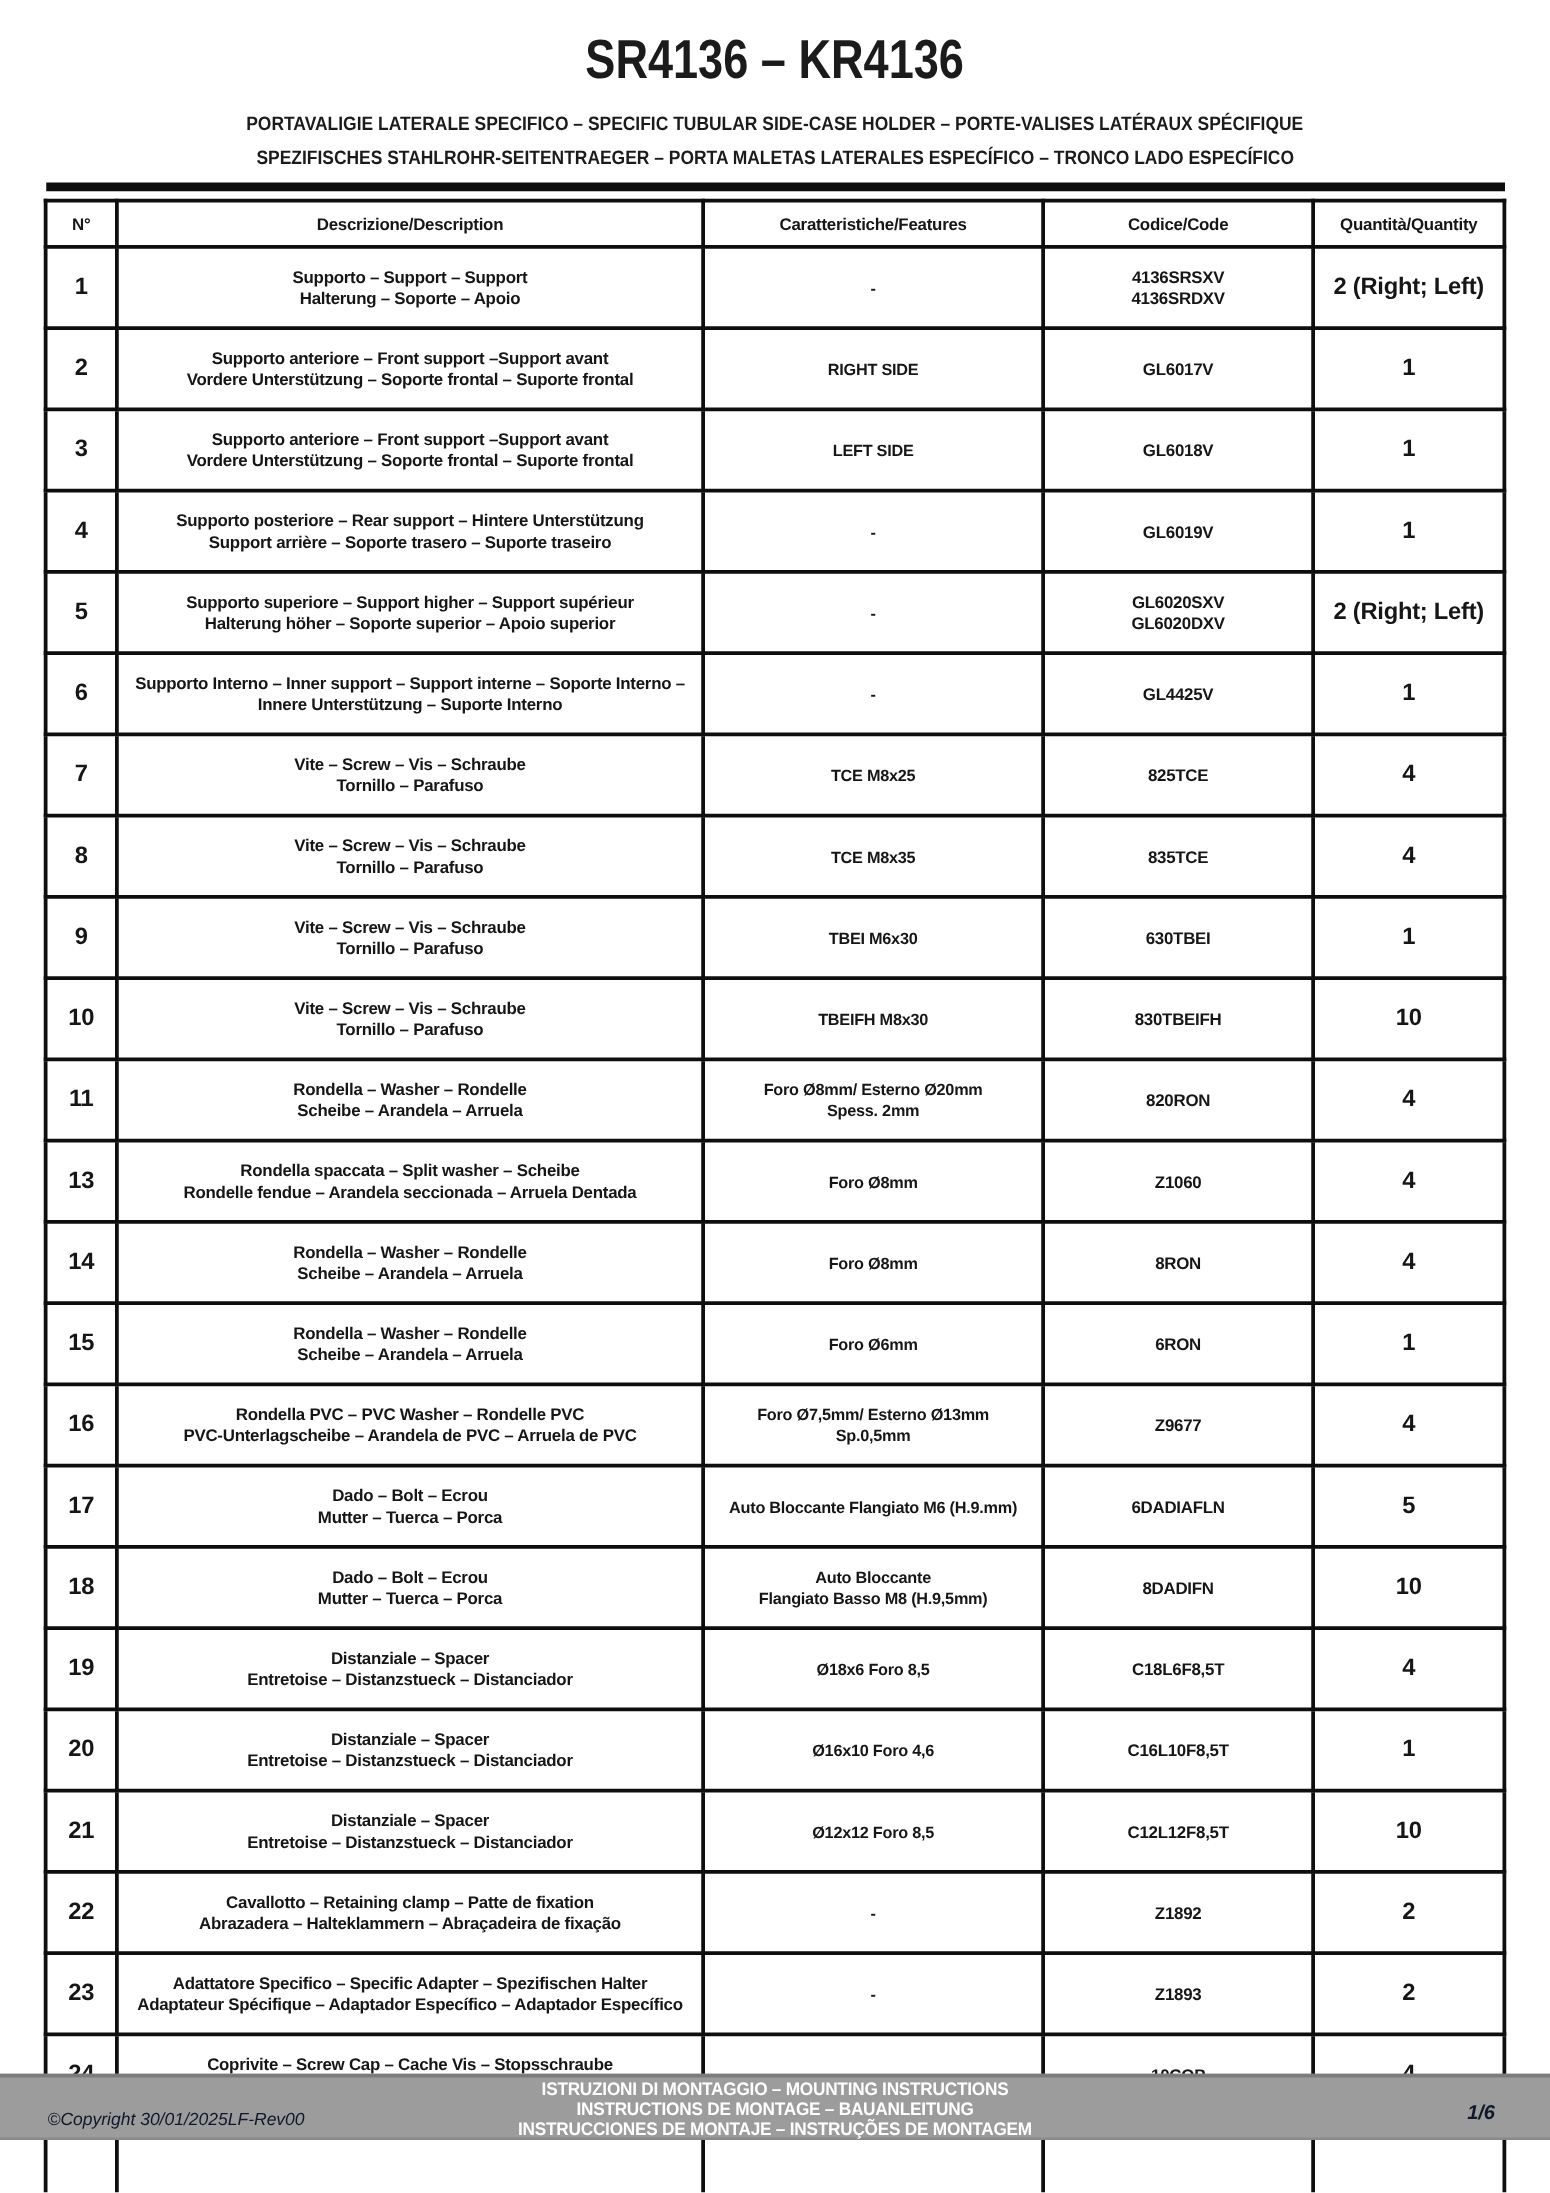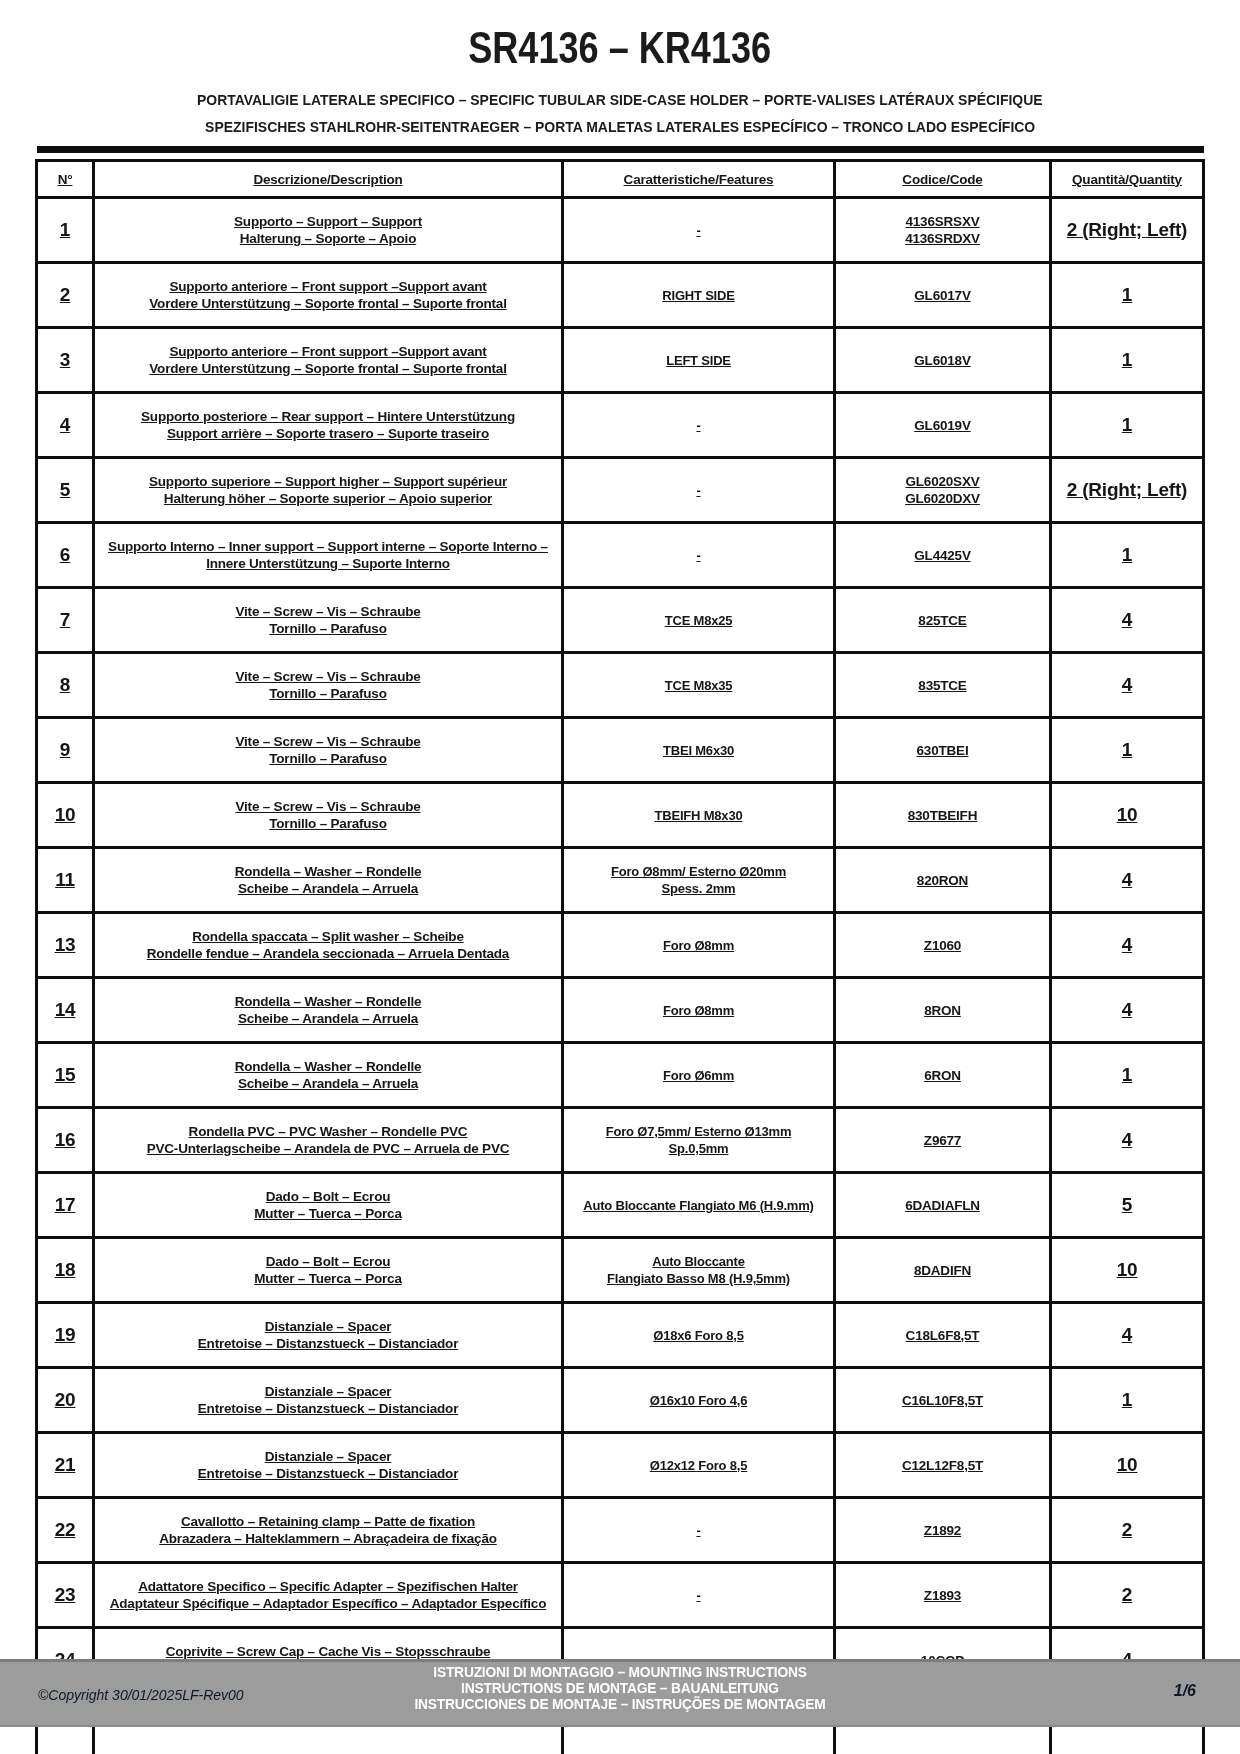--- a/index.html
+++ b/index.html
@@ -8,21 +8,20 @@
     background: #ffffff;
     font-family: "Liberation Sans", sans-serif;
     color: #161616;
   }
   .page {
     position: relative;
     width: 1240px;
     height: 1754px;
     background: #ffffff;
     overflow: hidden;
-    text-decoration: underline;
   }
   .title-block {
     text-align: center;
     padding-top: 26px;
   }
   .doc-title {
     display: inline-block;
     font-size: 44px;
     font-weight: bold;
     letter-spacing: 0px;
@@ -76,21 +75,21 @@
   td.col-features div { line-height: 17px; }
   td.col-code { font-size: 13.5px; font-weight: bold; }
   td.col-code div { line-height: 17px; }
   td.col-quantity { font-size: 19px; font-weight: bold; }
   tbody td { height: 50px; }
   .footer-bar {
     position: absolute;
     left: 0;
     top: 1659px;
     width: 1240px;
-    height: 68px;
+    height: 53px;
     background: #9c9c9c;
     border-top: 3px solid #7c7c7c;
     border-bottom: 2px solid #8a8a8a;
     box-sizing: border-box;
   }
   .footer-instructions {
     text-align: center;
     padding-top: 2px;
   }
   .footer-instructions div {

